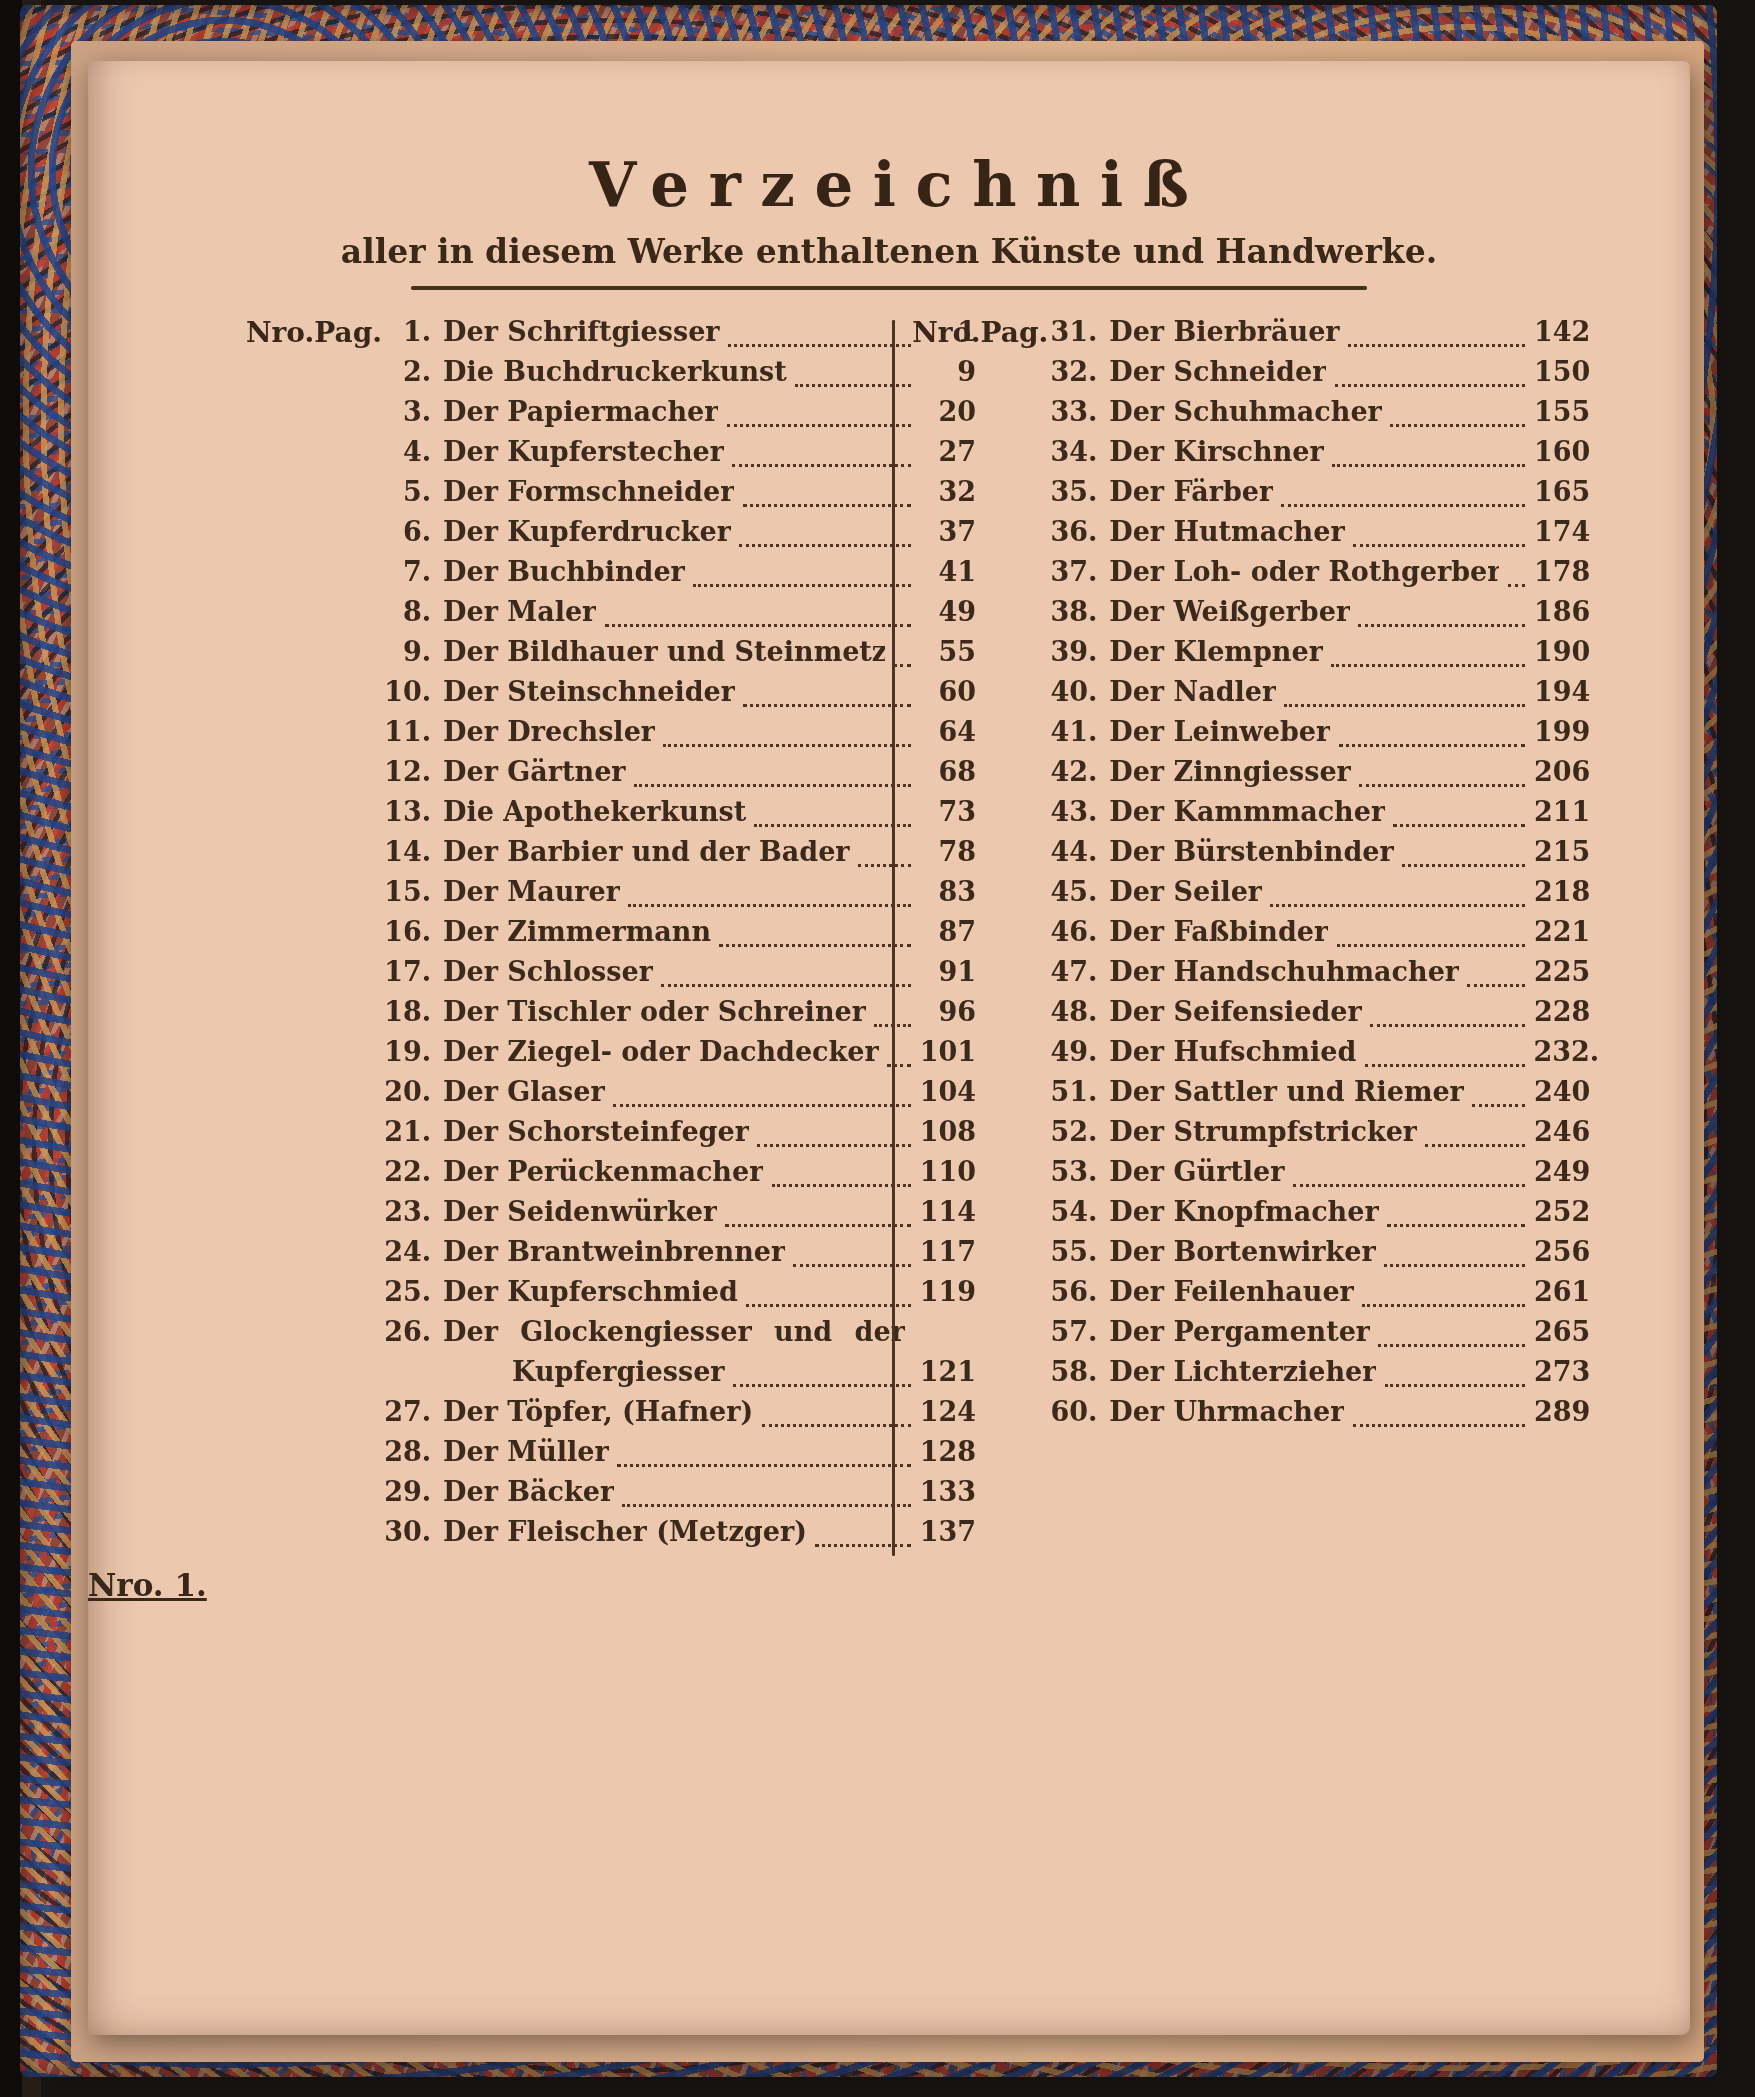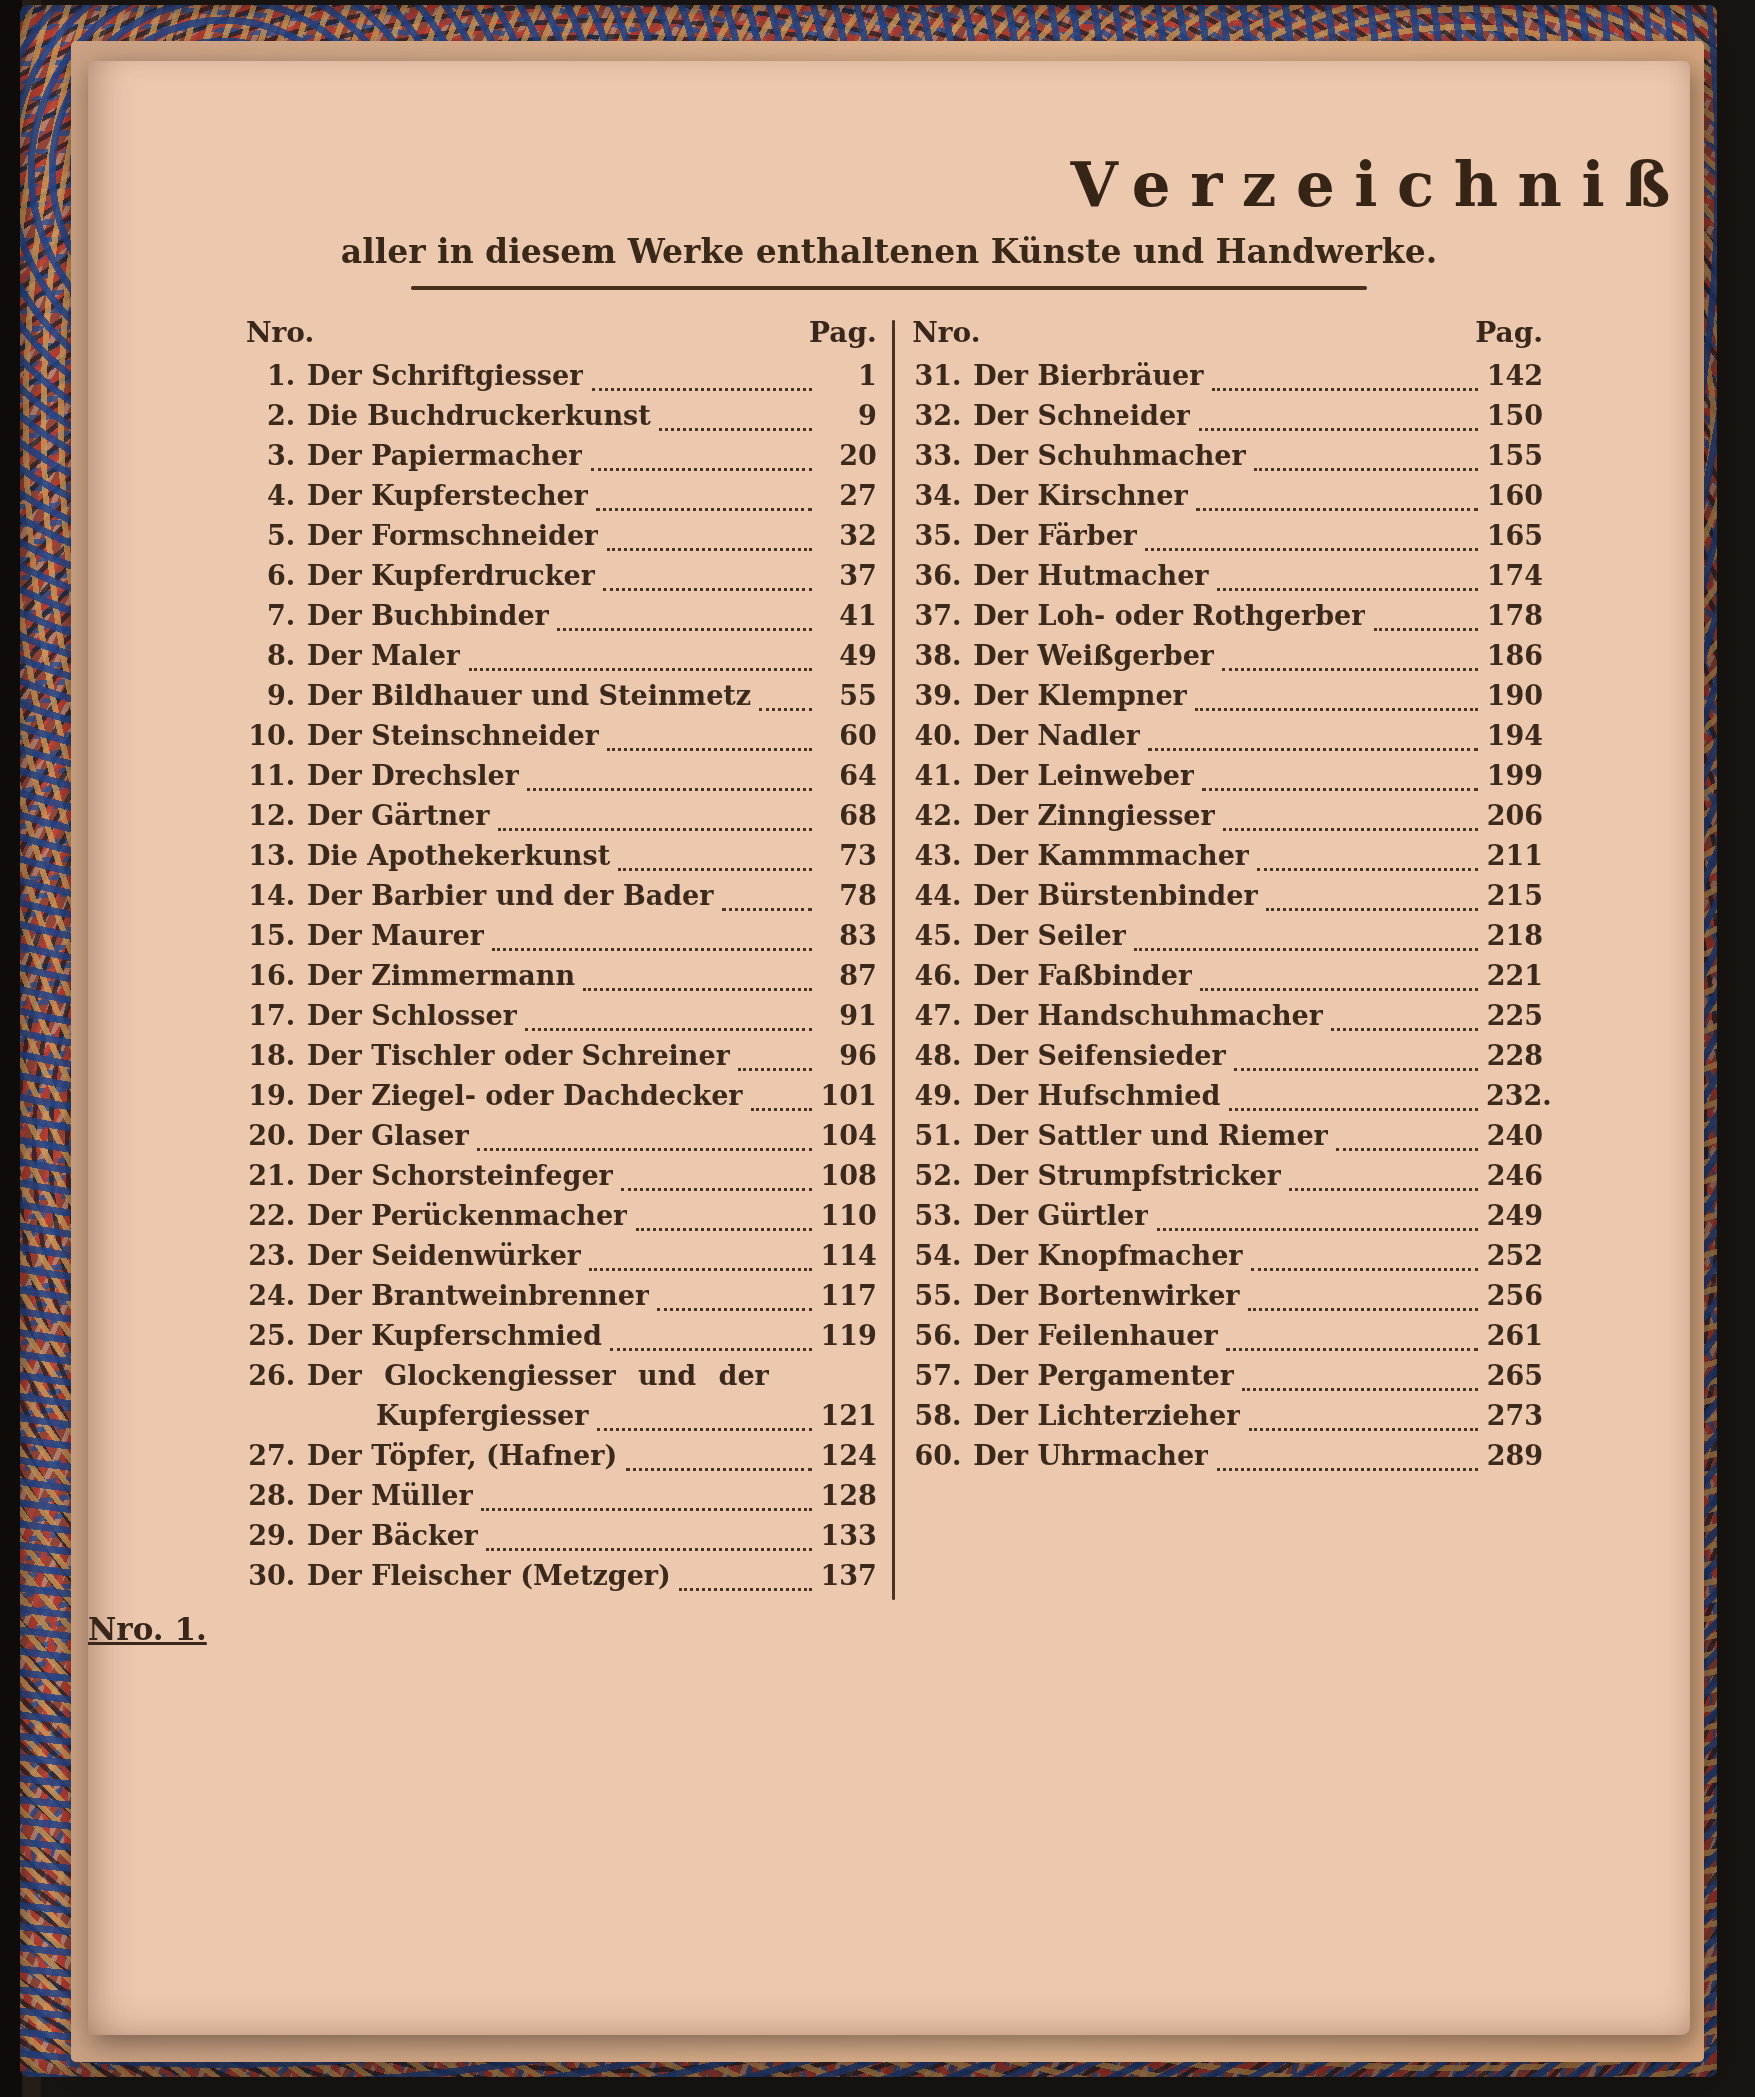--- a/index.html
+++ b/index.html
@@ -46,37 +46,37 @@
     border-radius:3.5px 5.9px 8.3px 3.5px;
     box-shadow:
       inset 27px 0 41px -21px rgba(92,52,32,.40),
       inset -17.7px 0 35px -23.6px rgba(120,70,45,.35),
       inset 0 -23.6px 41px -23.6px rgba(120,70,45,.30),
       3.5px 8.3px 27px rgba(0,0,0,.40);
   }
   .page-inner{position:absolute;inset:0;padding:88px 0 0 0;}
 
   h1{
-    margin:0;text-align:right;
+    margin:0;text-align:center;
     font-size:61px;font-weight:bold;letter-spacing:.32em;
     text-indent:.32em;color:#362516;
   }
   .subtitle{
     margin-top:12px;text-align:center;
     font-size:33px;font-weight:bold;color:#3a2918;
   }
   .rule{
     width:956px;height:4.1px;background:#46311f;margin:15.3px auto 0 auto;border-radius:1.8px;
   }
   
   .toc{
     display:flex;align-items:stretch;
     margin:26px 147px 0 158px;position:relative;
   }
-  .col{flex:1 1 0;min-width:0;display:flex;flex-direction:column;}
+  .col{flex:1 1 0;min-width:0;display:flex;flex-direction:row;}
   .col-left{padding-right:15.3px;}
   .col-right{padding-left:17.7px;}
   .divider{width:2.4px;background:#4a3423;border-radius:1.2px;margin-top:3.5px;}
   .col-head{
     display:flex;justify-content:space-between;align-items:baseline;
     font-size:28px;font-weight:bold;height:44px;color:#38271a;
   }
   .trow{display:flex;flex-direction:column;}
   .tline{display:flex;align-items:baseline;height:40px;font-size:27px;font-weight:bold;white-space:nowrap;}
   .nro{width:61px;flex:0 0 61px;text-align:right;padding-right:11.8px;box-sizing:border-box;}

